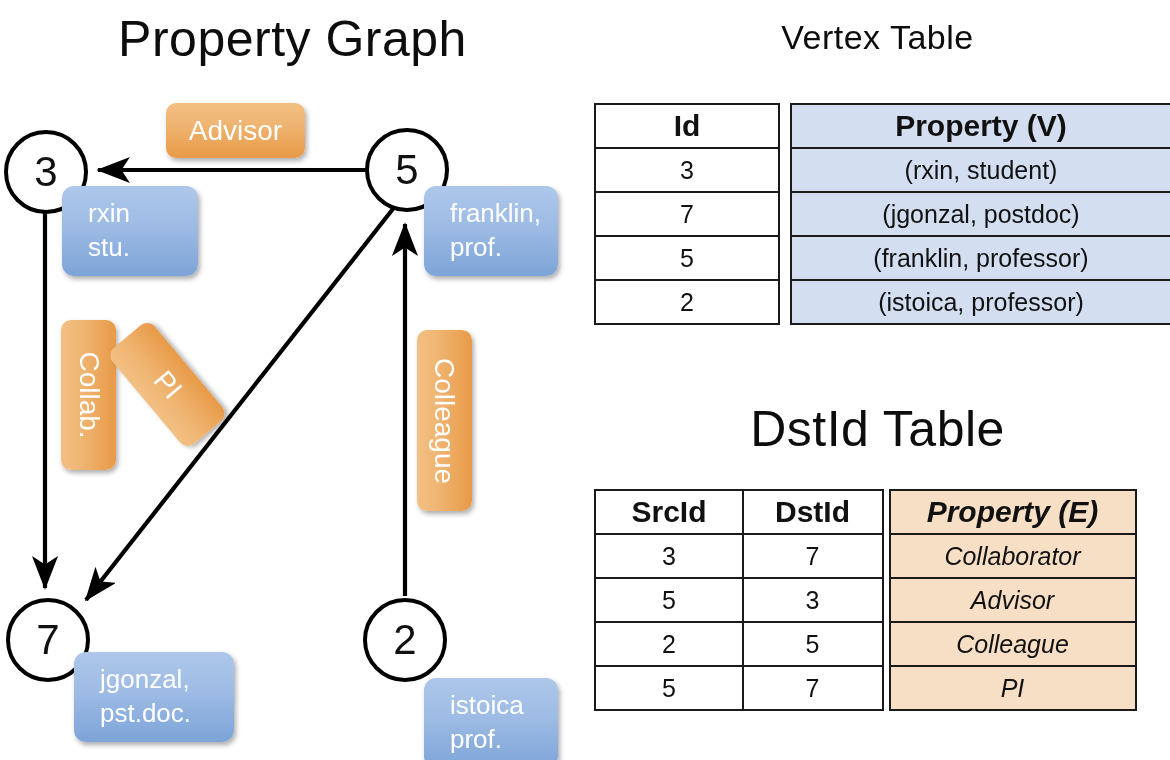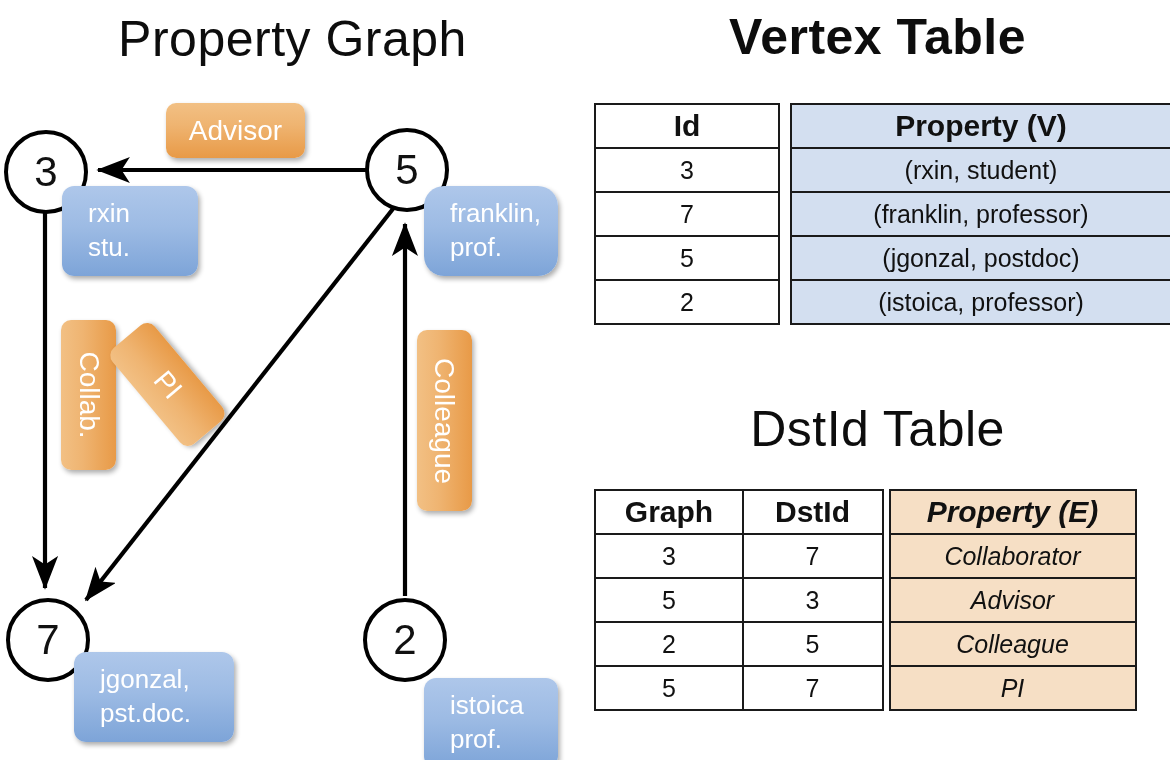--- a/index.html
+++ b/index.html
@@ -16,21 +16,21 @@
   .title{
     position:absolute;
     font-family:"Liberation Sans", sans-serif;
     font-weight:300;
     color:#0d0d0d;
     letter-spacing:0.5px;
     white-space:nowrap;
     text-align:center;
   }
   #title-property-graph{left:0;top:8px;width:585px;font-size:50px;line-height:62px;}
-  #title-vertex-table{left:585px;top:6px;width:585px;font-size:50px;line-height:62px;font-weight:bold;}
+  #title-vertex-table{left:585px;top:6px;width:585px;font-size:34px;line-height:62px;}
   #title-edge-table{left:585px;top:398px;width:585px;font-size:50px;line-height:62px;}
 
   
   #graph-panel{position:absolute;left:0;top:0;width:585px;height:760px;}
   #graph-edges{position:absolute;left:0;top:0;width:585px;height:760px;}
 
   .node{
     position:absolute;
     width:84px;height:84px;
     border:4.5px solid #000;
@@ -59,21 +59,21 @@
     color:#ffffff;
     font-size:26px;
     font-weight:300;
     line-height:34px;
     padding:10px 0 10px 26px;
     box-sizing:border-box;
     z-index:4;
     font-family:"Liberation Sans", sans-serif;
   }
   #prop-box-3{left:62px;top:186px;width:136px;height:90px;}
-  #prop-box-5{left:424px;top:186px;width:134px;height:90px;border-radius:20px;}
+  #prop-box-5{left:424px;top:186px;width:134px;height:90px;}
   #prop-box-7{left:74px;top:652px;width:160px;height:90px;}
   #prop-box-2{left:424px;top:678px;width:134px;height:90px;}
 
   
   .edge-label{
     position:absolute;
     background:linear-gradient(180deg,#f2c084 0%,#efb471 40%,#e89a47 100%);
     border-radius:10px;
     box-shadow:2px 3px 5px rgba(0,0,0,0.32);
     color:#ffffff;
@@ -237,39 +237,39 @@
       <thead>
         <tr>
           <th>Property (V)</th>
         </tr>
       </thead>
       <tbody>
         <tr>
           <td>(rxin, student)</td>
         </tr>
         <tr>
+          <td>(jgonzal, postdoc)</td>
+        </tr>
+        <tr>
           <td>(franklin, professor)</td>
-        </tr>
-        <tr>
-          <td>(jgonzal, postdoc)</td>
         </tr>
         <tr>
           <td>(istoica, professor)</td>
         </tr>
       </tbody>
     </table>
   </div>
 
   <div class="title" id="title-edge-table">DstId Table</div>
 
   <div class="tbl-wrap" id="edge-table-wrap">
     <table class="tbl" id="edge-src-table">
       <thead>
         <tr>
-          <th>Graph</th>
+          <th>SrcId</th>
         </tr>
       </thead>
       <tbody>
         <tr>
           <td>3</td>
         </tr>
         <tr>
           <td>5</td>
         </tr>
         <tr>

